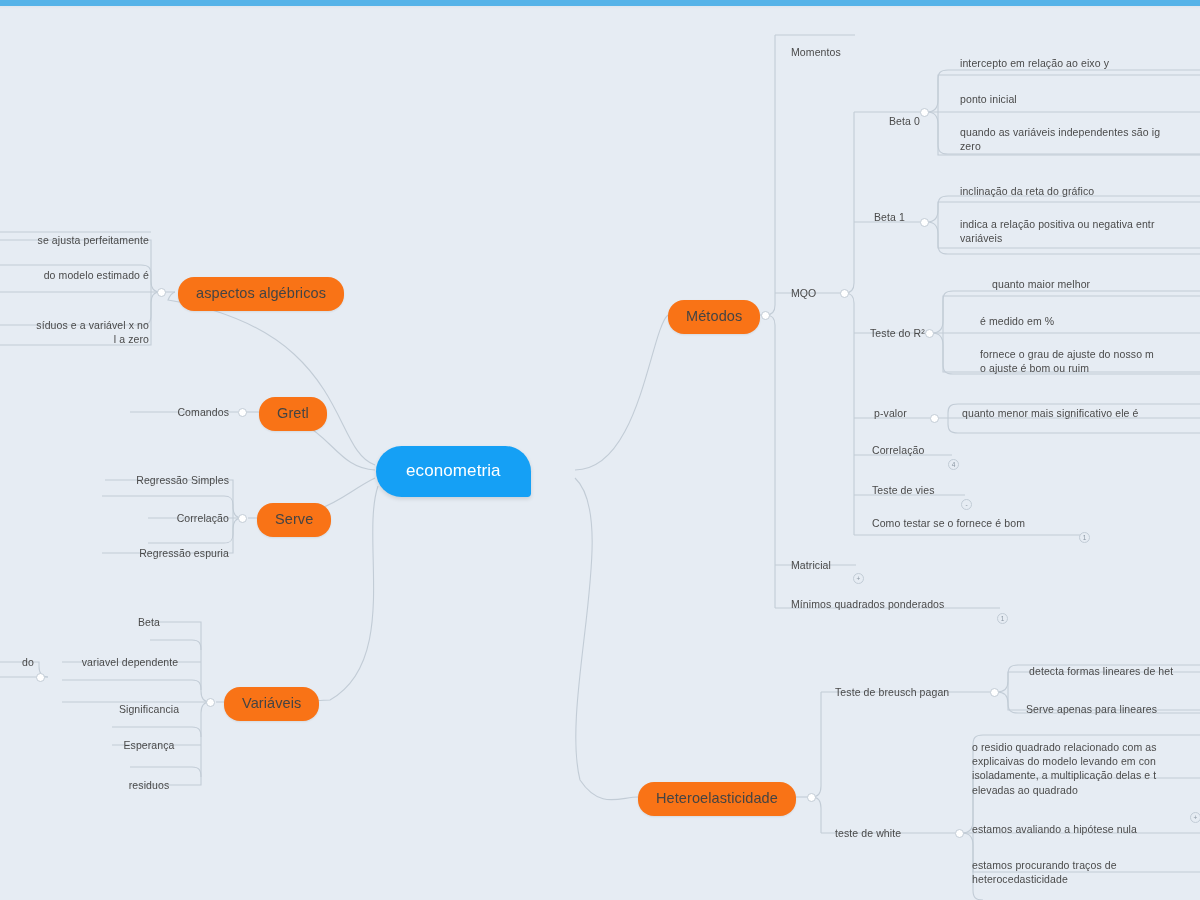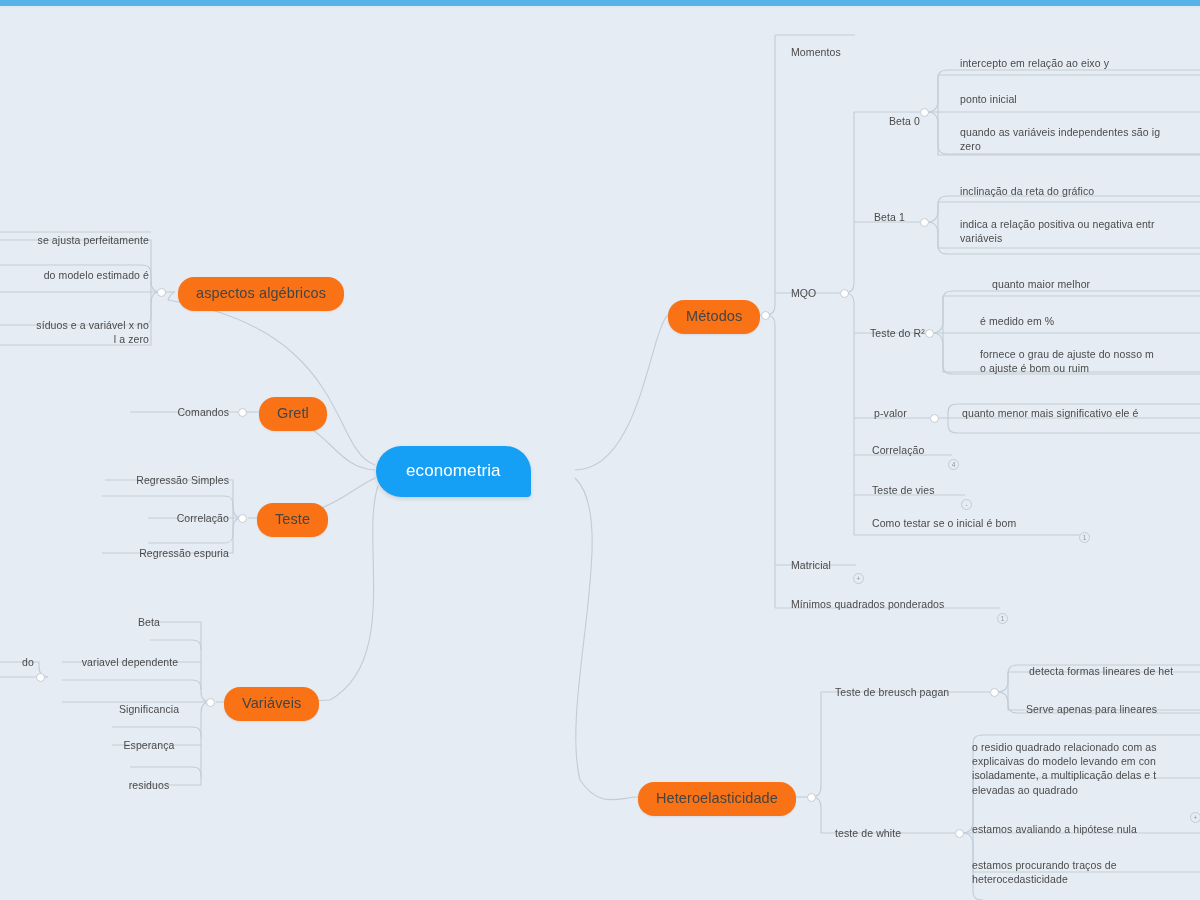--- a/index.html
+++ b/index.html
@@ -209,21 +209,21 @@
   <div class="node leaf" style="left:870px;top:404px;">p-valor</div>
   <div class="dot" style="left:930px;top:414px;"></div>
   <div class="node leaf" style="left:958px;top:404px;width:240px;">quanto menor mais significativo ele é</div>
 
   <div class="node leaf" style="left:868px;top:441px;">Correlação</div>
   <div class="badge" style="left:948px;top:459px;">4</div>
 
   <div class="node leaf" style="left:868px;top:481px;">Teste de vies</div>
   <div class="badge" style="left:961px;top:499px;">-</div>
 
-  <div class="node leaf" style="left:868px;top:514px;">Como testar se o inicial é bom</div>
+  <div class="node leaf" style="left:868px;top:514px;">Como testar se o fornece é bom</div>
   <div class="badge" style="left:1079px;top:532px;">1</div>
 
   <div class="node leaf" style="left:787px;top:556px;">Matricial</div>
   <div class="badge" style="left:853px;top:573px;">+</div>
 
   <div class="node leaf" style="left:787px;top:595px;">Mínimos quadrados ponderados</div>
   <div class="badge" style="left:997px;top:613px;">1</div>
 
   <div class="node pill" style="left:638px;top:782px;">Heteroelasticidade</div>
   <div class="dot" style="left:807px;top:793px;"></div>
@@ -248,21 +248,21 @@
   <div class="dot" style="left:157px;top:288px;"></div>
   <div class="node leaf" style="left:0px;top:231px;width:145px;text-align:right;">se ajusta perfeitamente</div>
   <div class="node leaf" style="left:0px;top:266px;width:145px;text-align:right;">do modelo estimado é</div>
   <div class="node leaf" style="left:0px;top:316px;width:145px;text-align:right;">síduos e a variável x no
 l a zero</div>
 
   <div class="node pill" style="left:259px;top:397px;">Gretl</div>
   <div class="dot" style="left:238px;top:408px;"></div>
   <div class="node leaf" style="left:130px;top:403px;width:95px;text-align:right;">Comandos</div>
 
-  <div class="node pill" style="left:257px;top:503px;">Teste</div>
+  <div class="node pill" style="left:257px;top:503px;">Serve</div>
   <div class="dot" style="left:238px;top:514px;"></div>
   <div class="node leaf" style="left:95px;top:471px;width:130px;text-align:right;">Regressão Simples</div>
   <div class="node leaf" style="left:95px;top:509px;width:130px;text-align:right;">Correlação</div>
   <div class="node leaf" style="left:95px;top:544px;width:130px;text-align:right;">Regressão espuria</div>
 
   <div class="node pill" style="left:224px;top:687px;">Variáveis</div>
   <div class="dot" style="left:206px;top:698px;"></div>
 
   <div class="node leaf" style="left:100px;top:613px;width:90px;text-align:center;">Beta</div>
   <div class="node leaf" style="left:62px;top:653px;width:128px;text-align:center;">variavel dependente</div>

